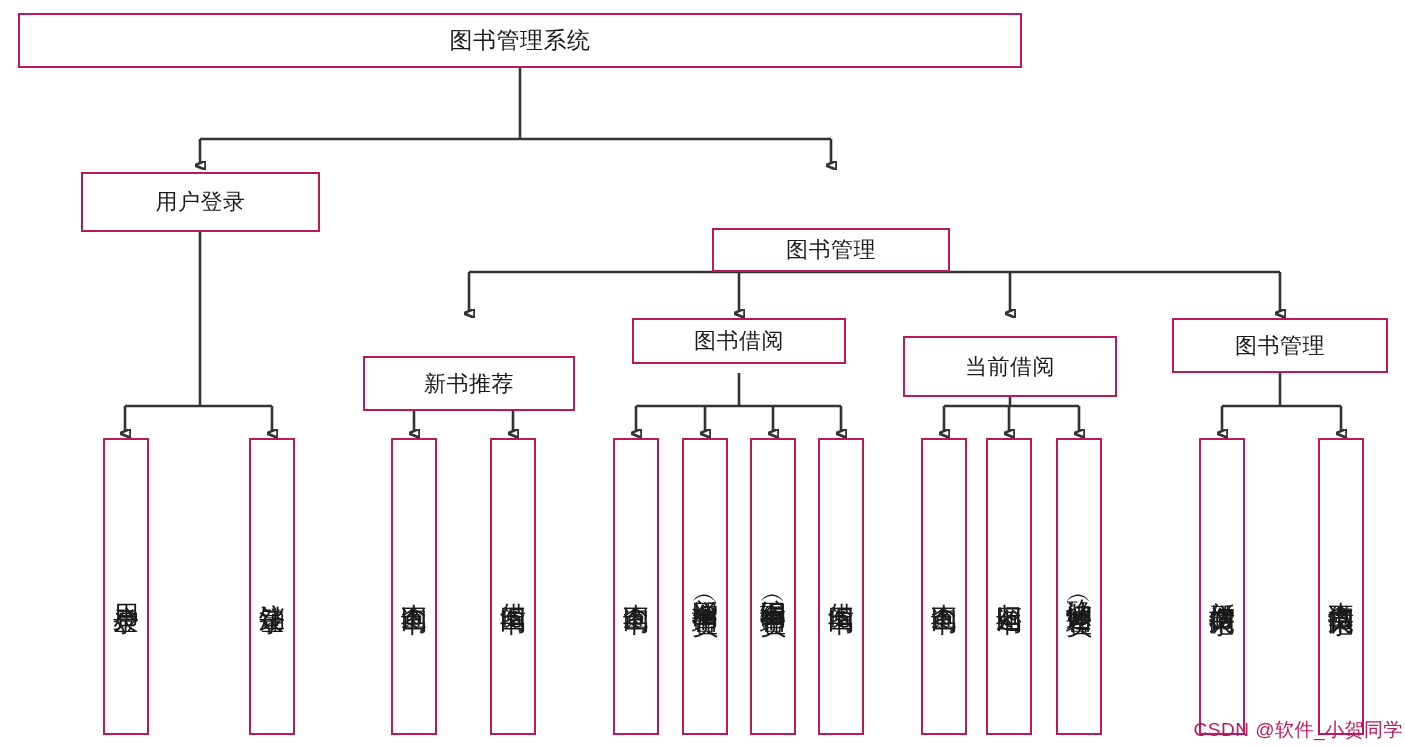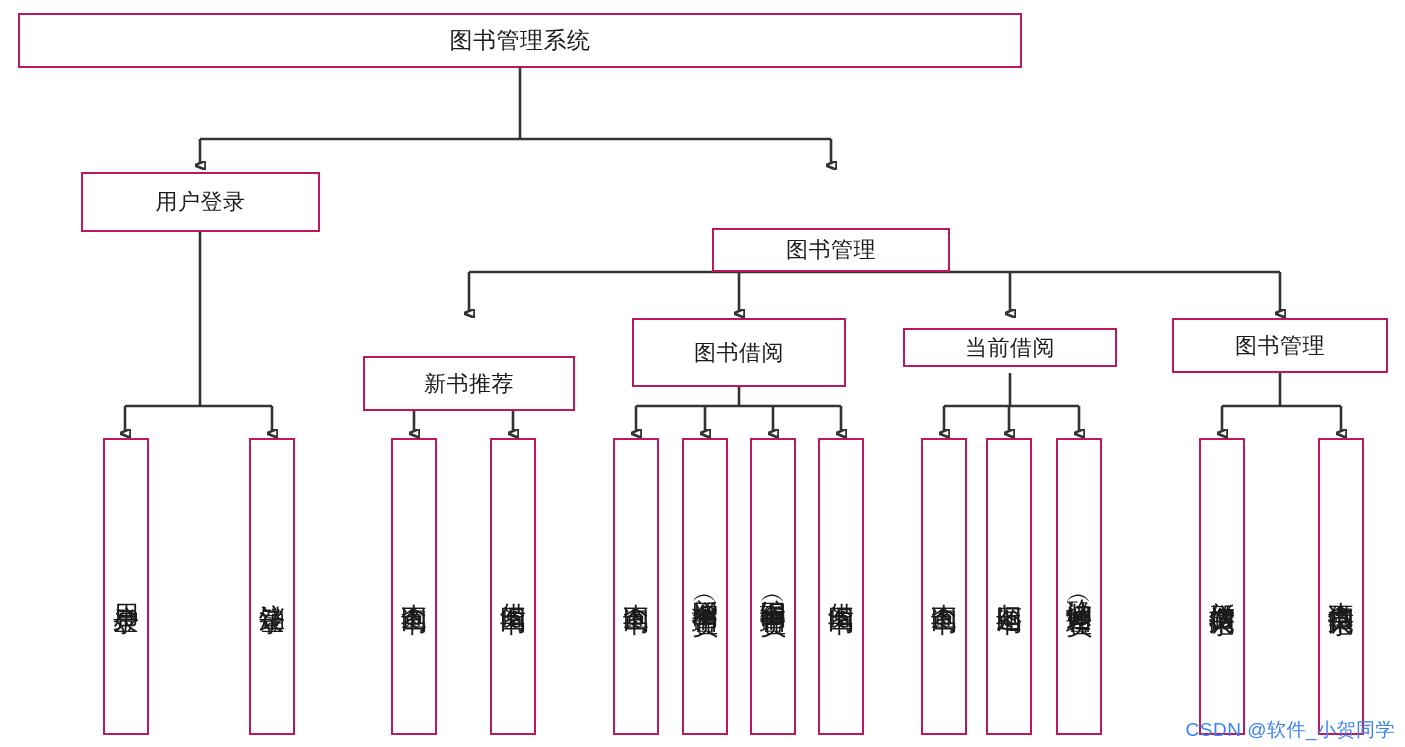--- a/index.html
+++ b/index.html
@@ -63,24 +63,24 @@
     pointer-events:none;
   }
   svg.wires line, svg.wires path{
     stroke:#333333;
     stroke-width:2.6;
     fill:none;
   }
   
   .watermark{
     position:absolute;
-    right:10px;
+    right:2px;
     bottom:4px;
     font-size:19px;
-    color:#3b82f6;
+    color:#be185d;
     letter-spacing:0.5px;
     white-space:nowrap;
     user-select:none;
   }
 </style>
 </head>
 <body>
 
 <div id="stage">
 
@@ -141,25 +141,25 @@
   </div>
 
   <div class="node horiz" style="left:712px;top:184px;width:238px;height:44px;margin-top:44px;">
     <span class="label">图书管理</span>
   </div>
 
   <div class="node horiz" style="left:363px;top:318px;width:212px;height:55px;margin-top:38px;">
     <span class="label">新书推荐</span>
   </div>
 
-  <div class="node horiz" style="left:632px;top:318px;width:214px;height:69px;">
+  <div class="node horiz" style="left:632px;top:318px;width:214px;height:46px;">
     <span class="label">图书借阅</span>
   </div>
 
-  <div class="node horiz" style="left:903px;top:328px;width:214px;height:39px;">
+  <div class="node horiz" style="left:903px;top:336px;width:214px;height:61px;">
     <span class="label">当前借阅</span>
   </div>
 
   <div class="node horiz" style="left:1172px;top:318px;width:216px;height:55px;">
     <span class="label">图书管理</span>
   </div>
 
   <div class="node vert" style="left:103px;top:438px;width:46px;height:297px;">
     <span class="label">用户登录</span>
   </div>

